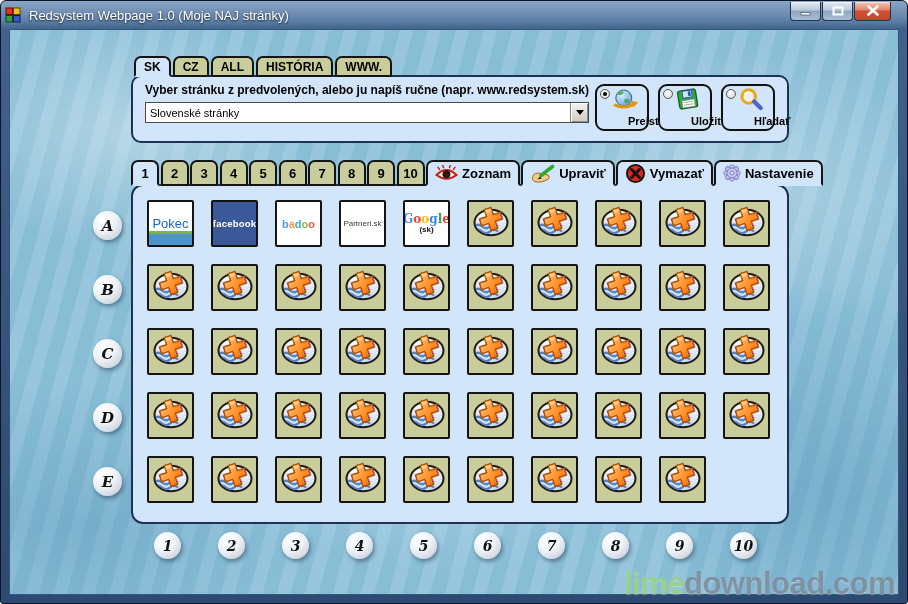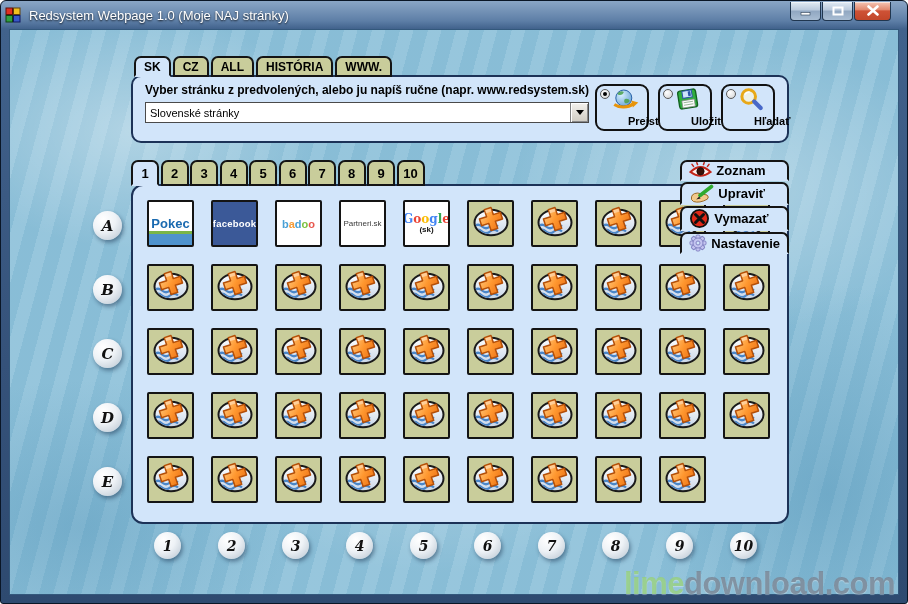--- a/index.html
+++ b/index.html
@@ -28,21 +28,21 @@
       repeating-linear-gradient(105deg, rgba(255,255,255,.07) 0 13px, rgba(80,145,180,.10) 13px 27px);}
   
   .tab{box-sizing:border-box;border:2px solid #141414;border-radius:7px 7px 0 0;background:#c9cd9b;
     cursor:pointer;height:100%;display:flex;align-items:center;color:#000;}
   .sel-blue{background:#d2e5fa;border-bottom-color:#d2e5fa;}
   .top-tabs{position:absolute;left:125px;top:27px;height:21px;display:flex;z-index:3;}
   .top-tab{padding:0 8px;font-weight:bold;font-size:12px;margin-right:2px;}
   .pagetabs-row{position:absolute;left:122px;top:131px;width:658px;height:26px;display:flex;z-index:3;}
   #page-tabs{display:flex;}
   .num-tab{width:28px;justify-content:center;font-weight:bold;font-size:13px;margin-right:1.5px;}
-  #mode-tabs{display:flex;margin-left:auto;gap:1px;flex-direction:column;}
+  #mode-tabs{display:flex;margin-left:auto;gap:1px;}
   .mode-tab{gap:4px;padding:0 7px;font-weight:bold;font-size:13px;}
   .mt-icon{display:flex;align-items:center;}
   
   .panel{position:absolute;background:#d2e5fa;border:2px solid #1c3257;box-sizing:border-box;z-index:1;}
   .form-panel{left:122px;top:46px;width:658px;height:68px;border-radius:10px;}
   .grid-panel{left:122px;top:155px;width:658px;height:340px;border-radius:12px;}
   .form-label{position:absolute;left:12px;top:6px;font-weight:bold;font-size:12px;color:#000;white-space:nowrap;}
   .combo{position:absolute;left:12px;top:25px;width:444px;height:21px;background:#fff;border:1px solid #4a4a4a;
     display:flex;align-items:center;box-sizing:border-box;cursor:pointer;}
   .combo-value{flex:1;font-size:11px;padding-left:4px;color:#000;white-space:nowrap;overflow:hidden;}
@@ -55,21 +55,21 @@
     background:radial-gradient(circle at 35% 30%,#fff,#e2e2e2 65%,#b5b5b5);border:1px solid #5a5a5a;}
   .radio.sel::after{content:"";position:absolute;left:2px;top:2px;width:4px;height:4px;border-radius:50%;background:#000;}
   .ab-icon{position:absolute;left:50%;top:1px;transform:translateX(-40%);}
   .ab-label{position:absolute;left:0;right:0;bottom:2px;text-align:center;font-weight:bold;font-size:11px;color:#000;padding-left:31px;}
   
   .grid{position:absolute;left:14px;top:14px;display:grid;grid-template-columns:repeat(10,47px);grid-auto-rows:47px;gap:17px;}
   .cell{box-sizing:border-box;border:2px solid #141414;border-radius:2px;background:#c9cd9b;
     display:flex;align-items:center;justify-content:center;cursor:pointer;overflow:hidden;}
   .cell.logo{background:#fff;}
   .lg-pokec{width:100%;height:100%;display:flex;flex-direction:column;background:#fff;}
-  .pokec-text{flex:1;display:flex;align-items:flex-end;justify-content:center;color:#1a6ab0;font-weight:bold;font-size:13px;line-height:1;padding-bottom:1px;}
+  .pokec-text{flex:1;display:flex;align-items:flex-end;justify-content:center;color:#1a6ab0;font-weight:normal;font-size:13px;line-height:1;padding-bottom:1px;}
   .pokec-green{height:3px;background:#7ab648;}
   .pokec-blue{height:11px;background:#4f93cd;}
   .lg-fb{width:100%;height:100%;background:#3b5998;display:flex;align-items:center;justify-content:center;
     color:#fff;font-weight:bold;font-size:9.5px;letter-spacing:.2px;}
   .lg-badoo{font-weight:bold;font-size:11px;display:flex;align-items:baseline;}
   .lg-partneri{font-size:8px;color:#3a3a3a;}
   .lg-atlas{font-size:10px;font-weight:bold;color:#3a6ea5;}
   .lg-atlas .sfx{color:#a0a6ac;font-size:9px;}
   .lg-google{display:flex;flex-direction:column;align-items:center;line-height:1.1;}
   .g-letters{font-family:"DejaVu Serif",serif;font-size:12px;font-weight:bold;}

